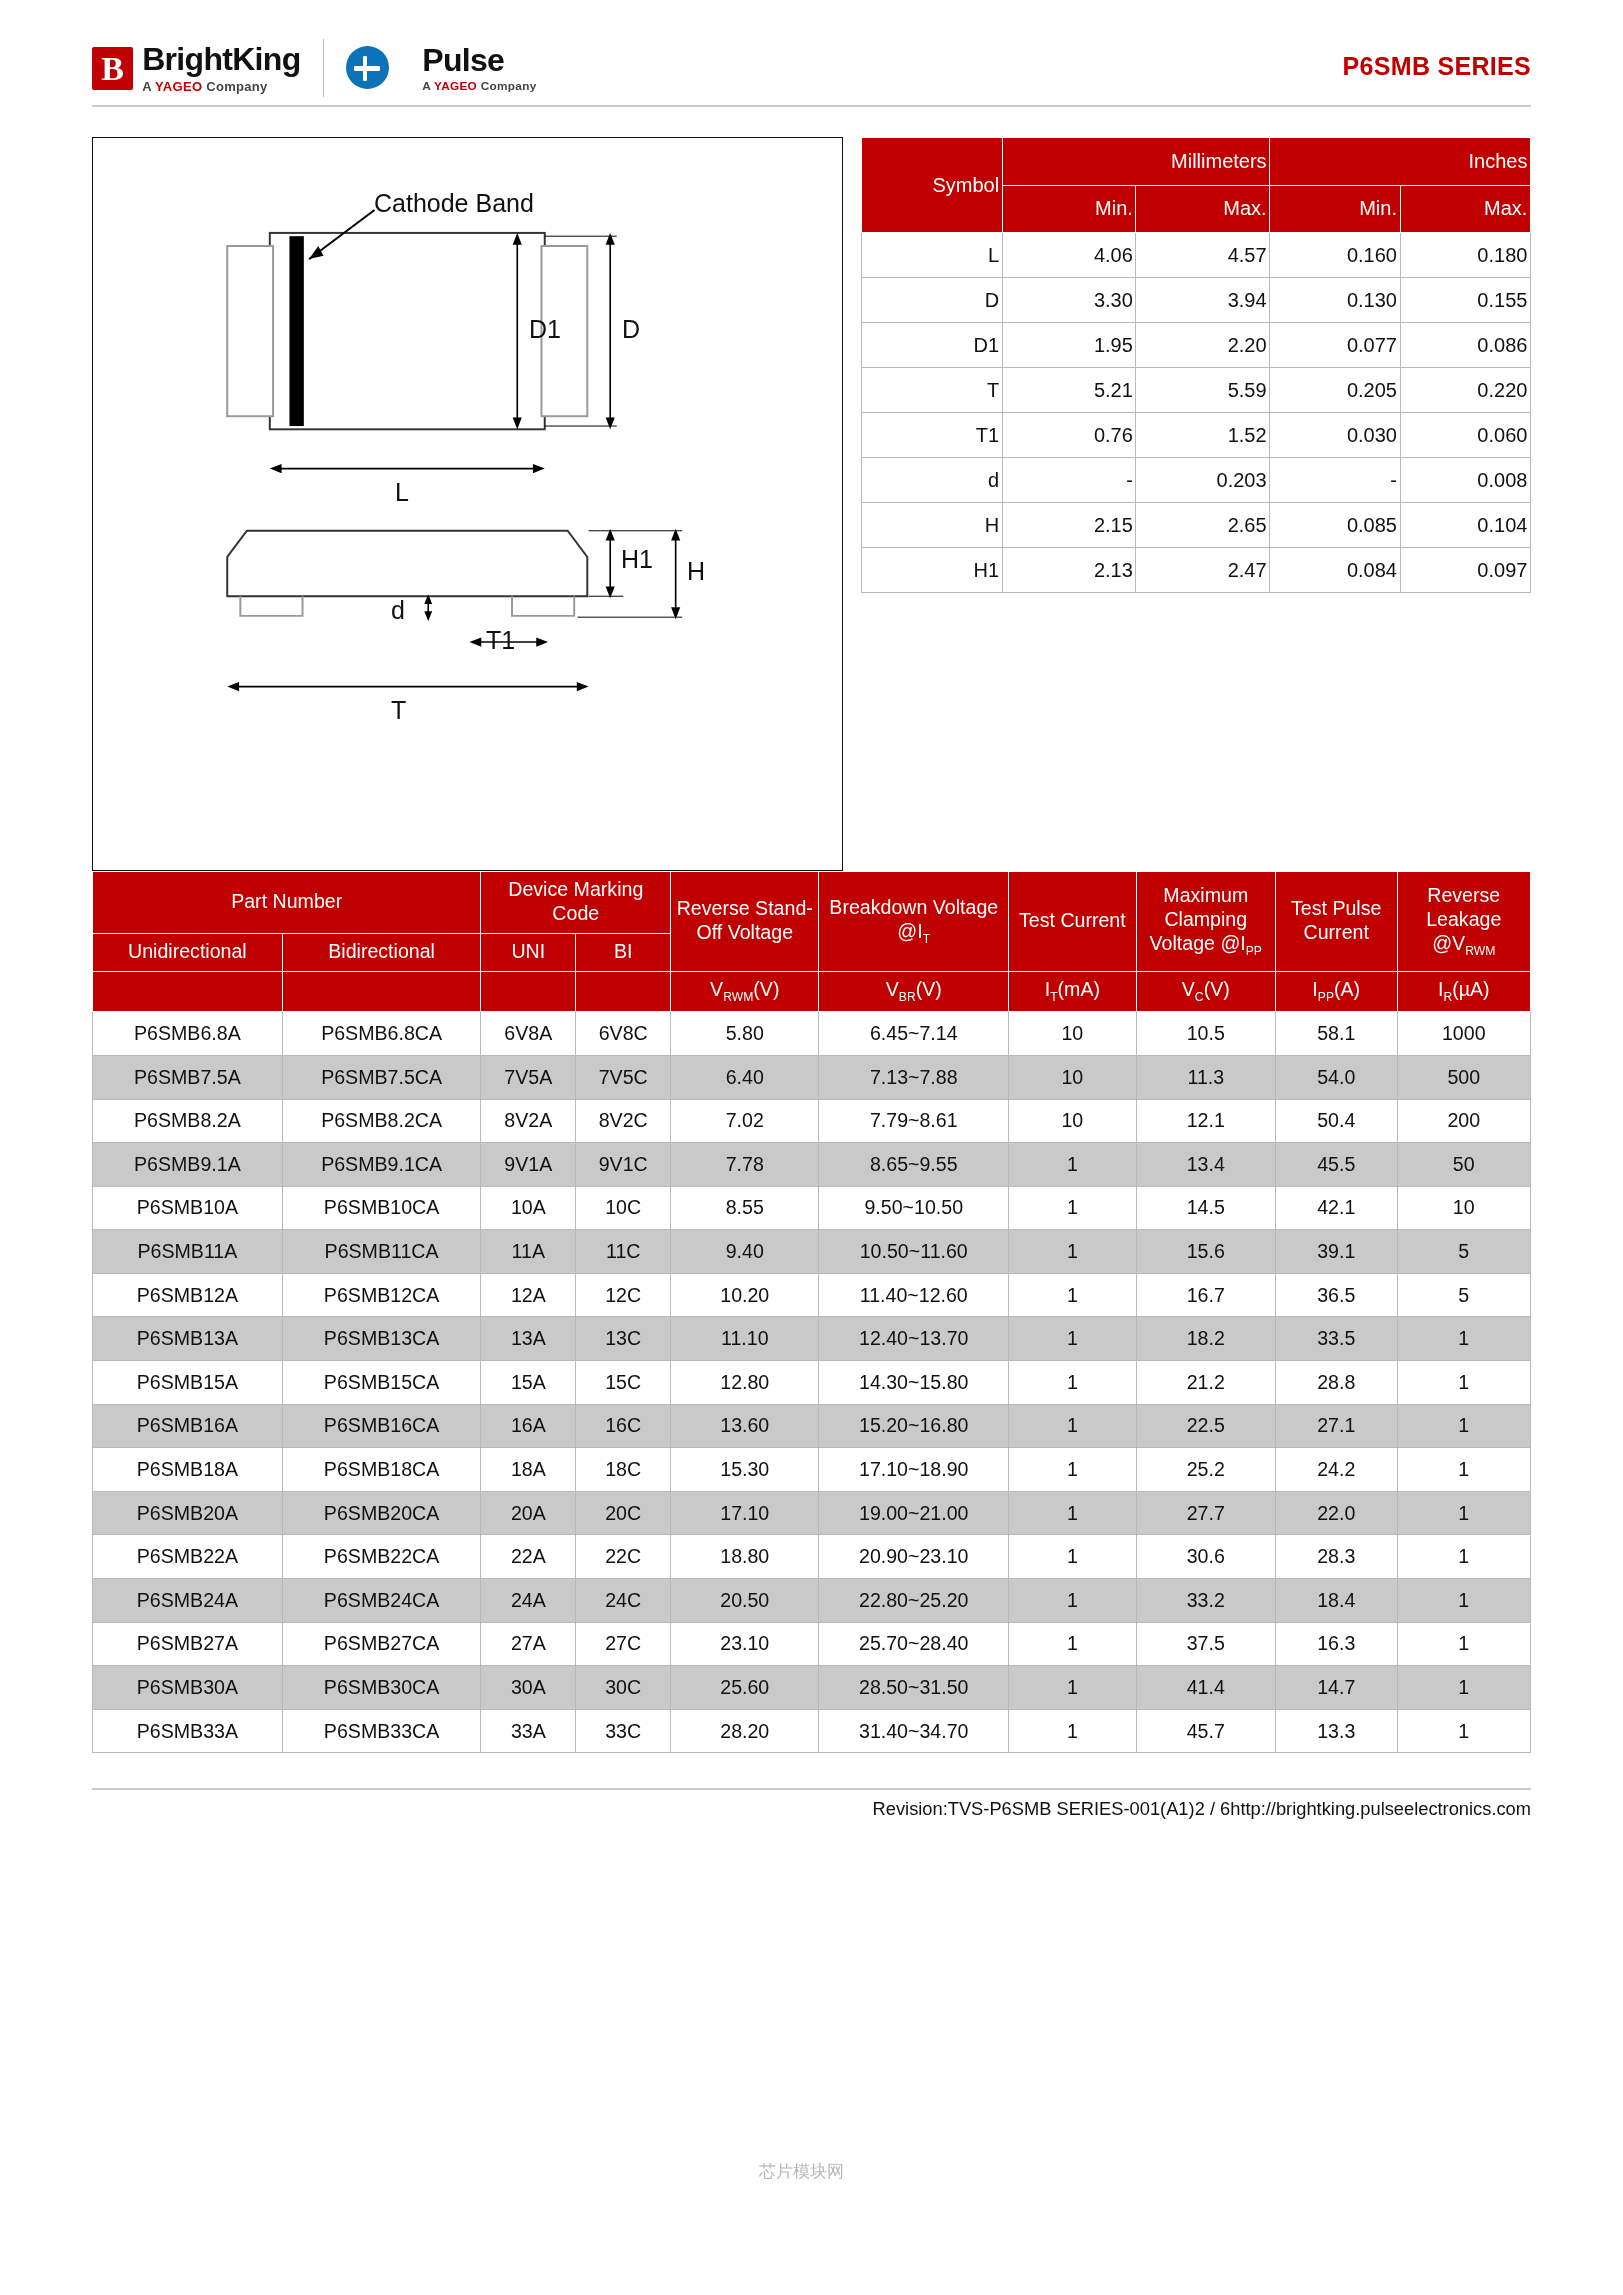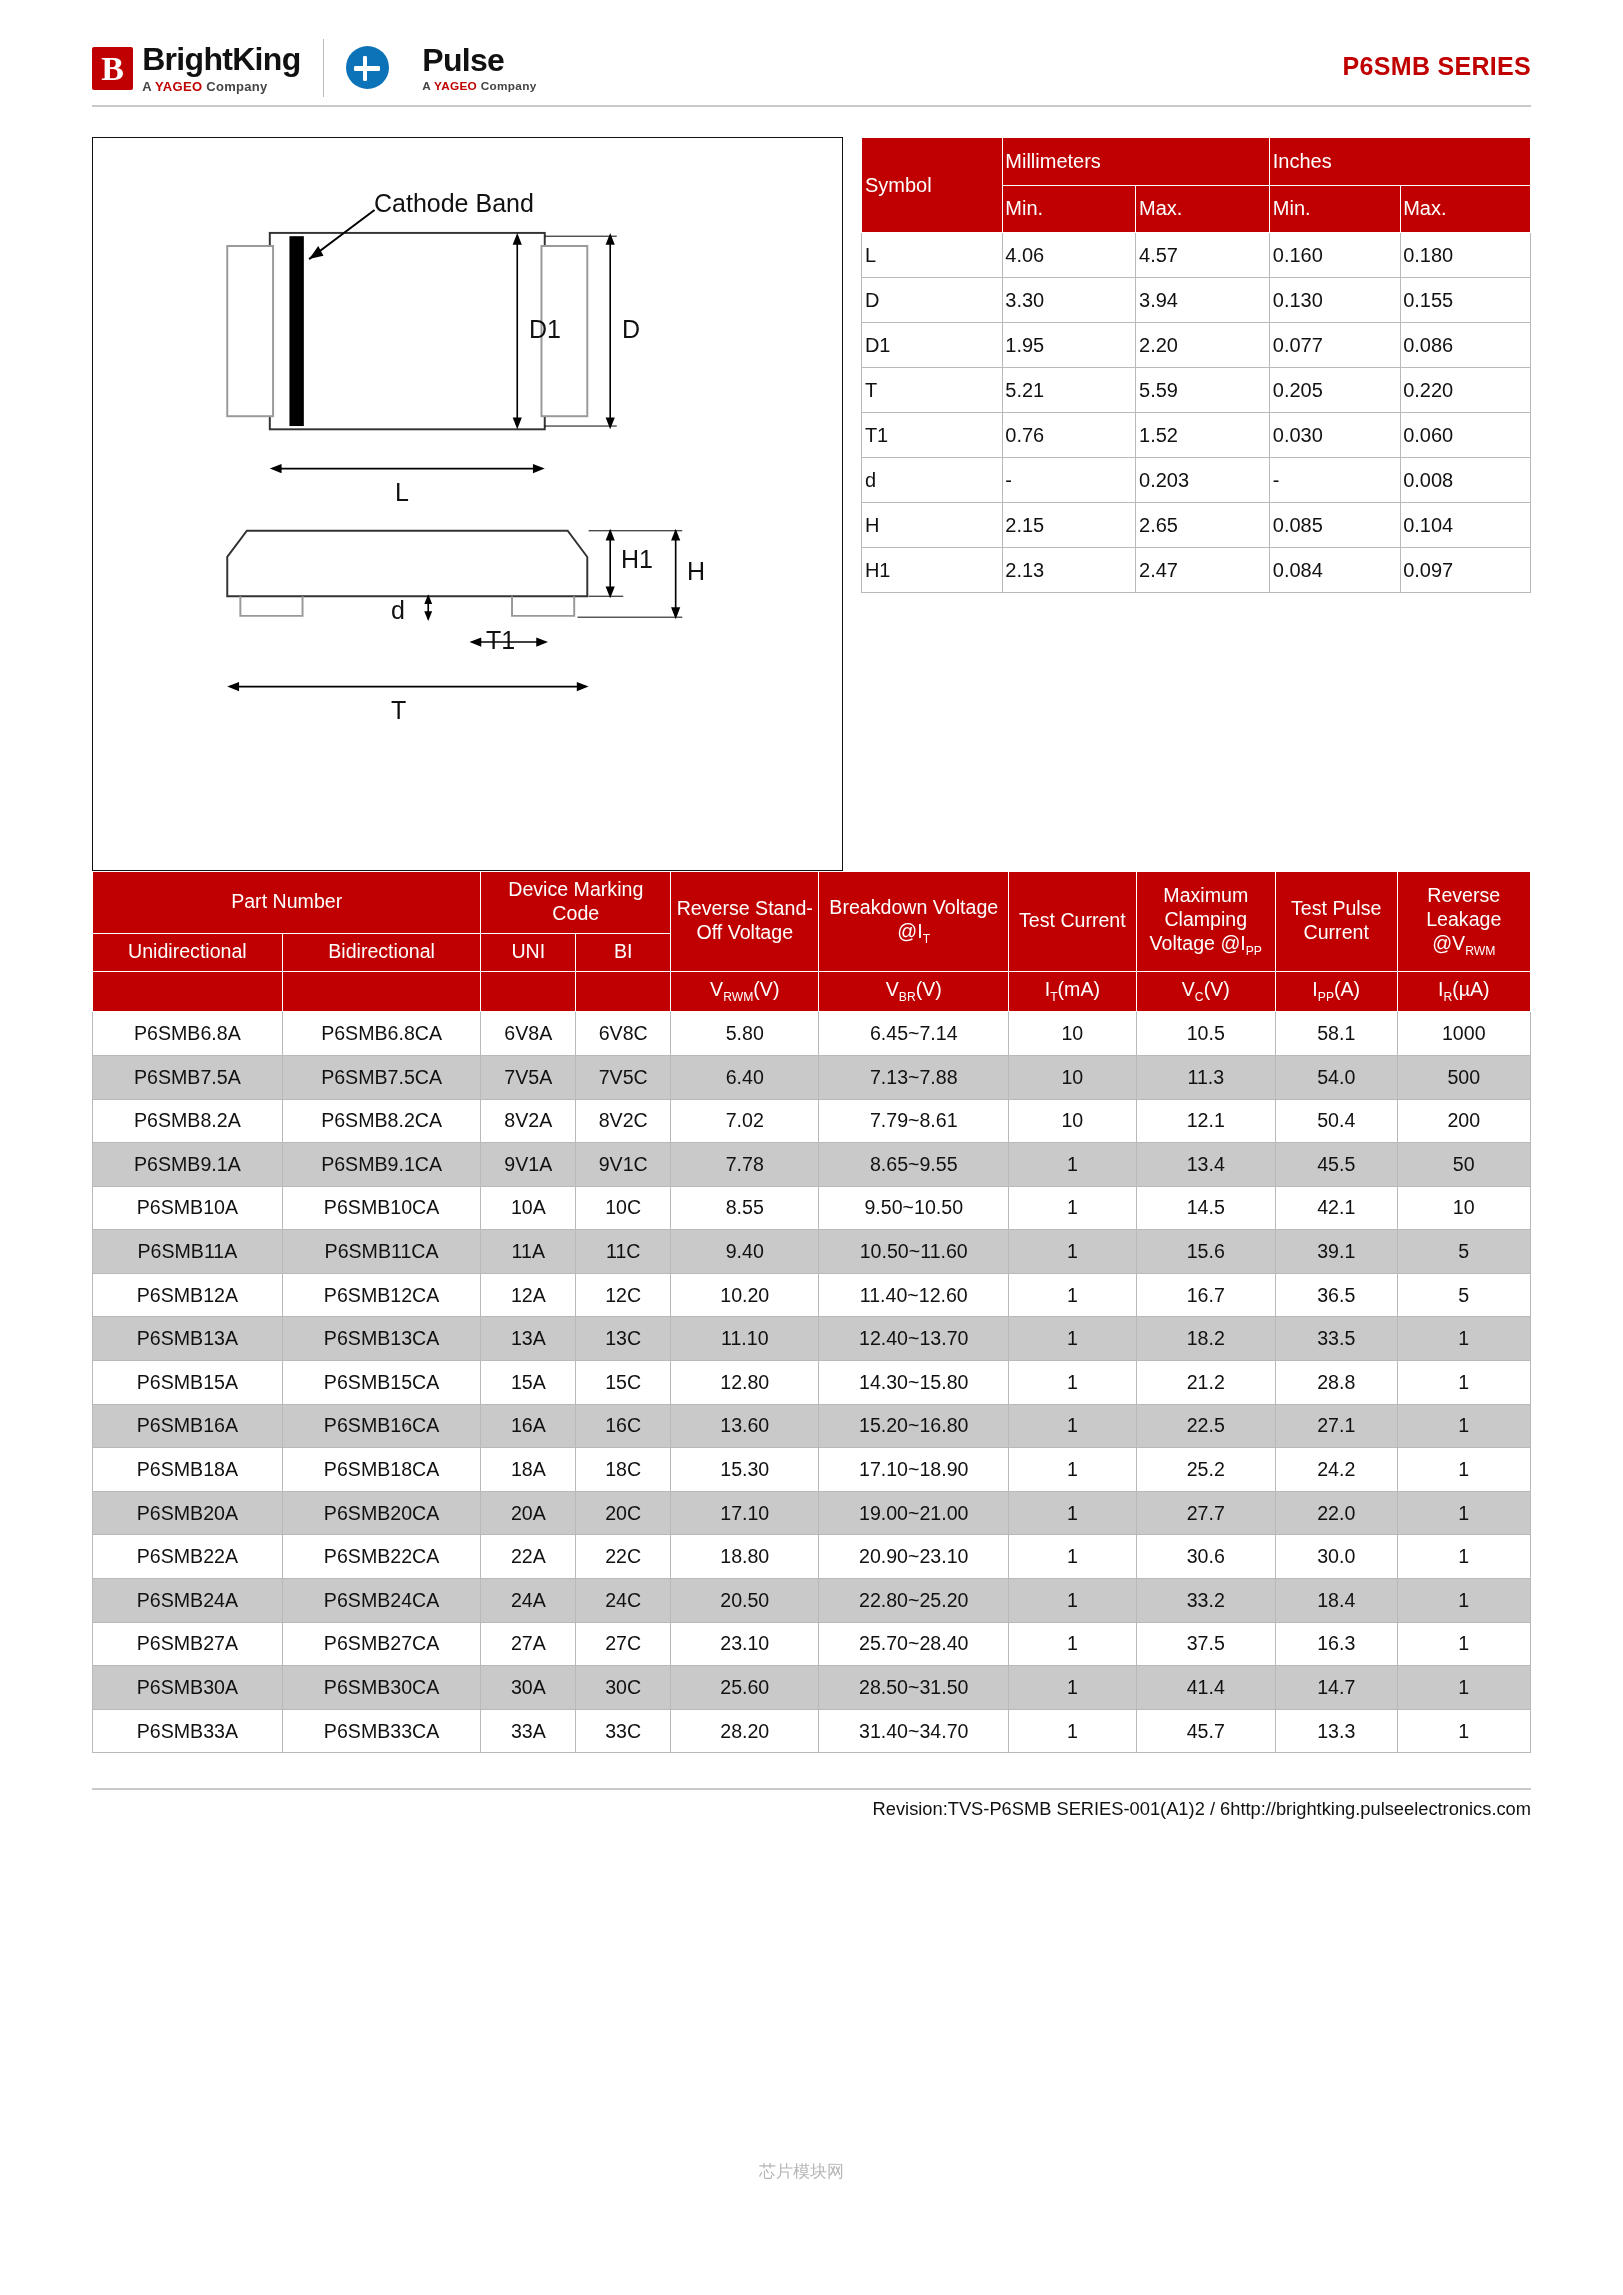--- a/index.html
+++ b/index.html
@@ -76,21 +76,21 @@
     position:relative;
     background:#fff;
   }
   .dim-table{
     flex:1;
     border-collapse:collapse;
     table-layout:fixed;
   }
   .dim-table th,.dim-table td{
     border:0.7px solid #ffffff;
-    text-align:left;
+    text-align:right;
     font-size:20px;
     margin-left:10px;
   }
   .dim-table thead th{
     background:#c00000;color:#fff;font-weight:normal;padding:11.8px 2.6px;
   }
   .dim-table tbody td{
     border:0.7px solid #b9b9b9;
     padding:10.5px 2.6px;
     color:#111;
@@ -504,21 +504,21 @@
         </tr>
       <tr>
           <td>P6SMB22A</td>
           <td>P6SMB22CA</td>
           <td>22A</td>
           <td>22C</td>
           <td>18.80</td>
           <td>20.90~23.10</td>
           <td>1</td>
           <td>30.6</td>
-          <td>30.0</td>
+          <td>28.3</td>
           <td>1</td>
         </tr>
       <tr class="alt">
           <td>P6SMB24A</td>
           <td>P6SMB24CA</td>
           <td>24A</td>
           <td>24C</td>
           <td>20.50</td>
           <td>22.80~25.20</td>
           <td>1</td>

